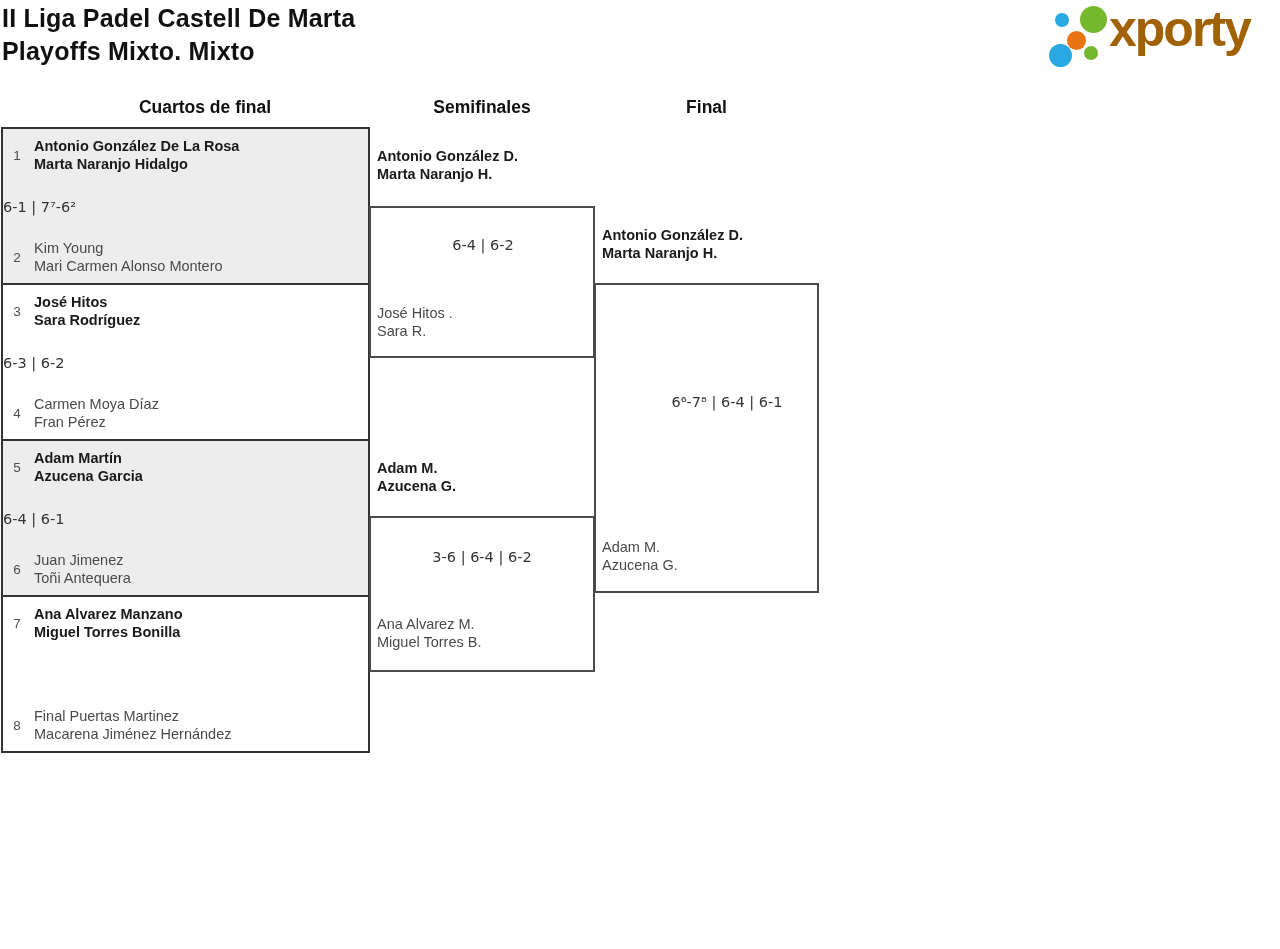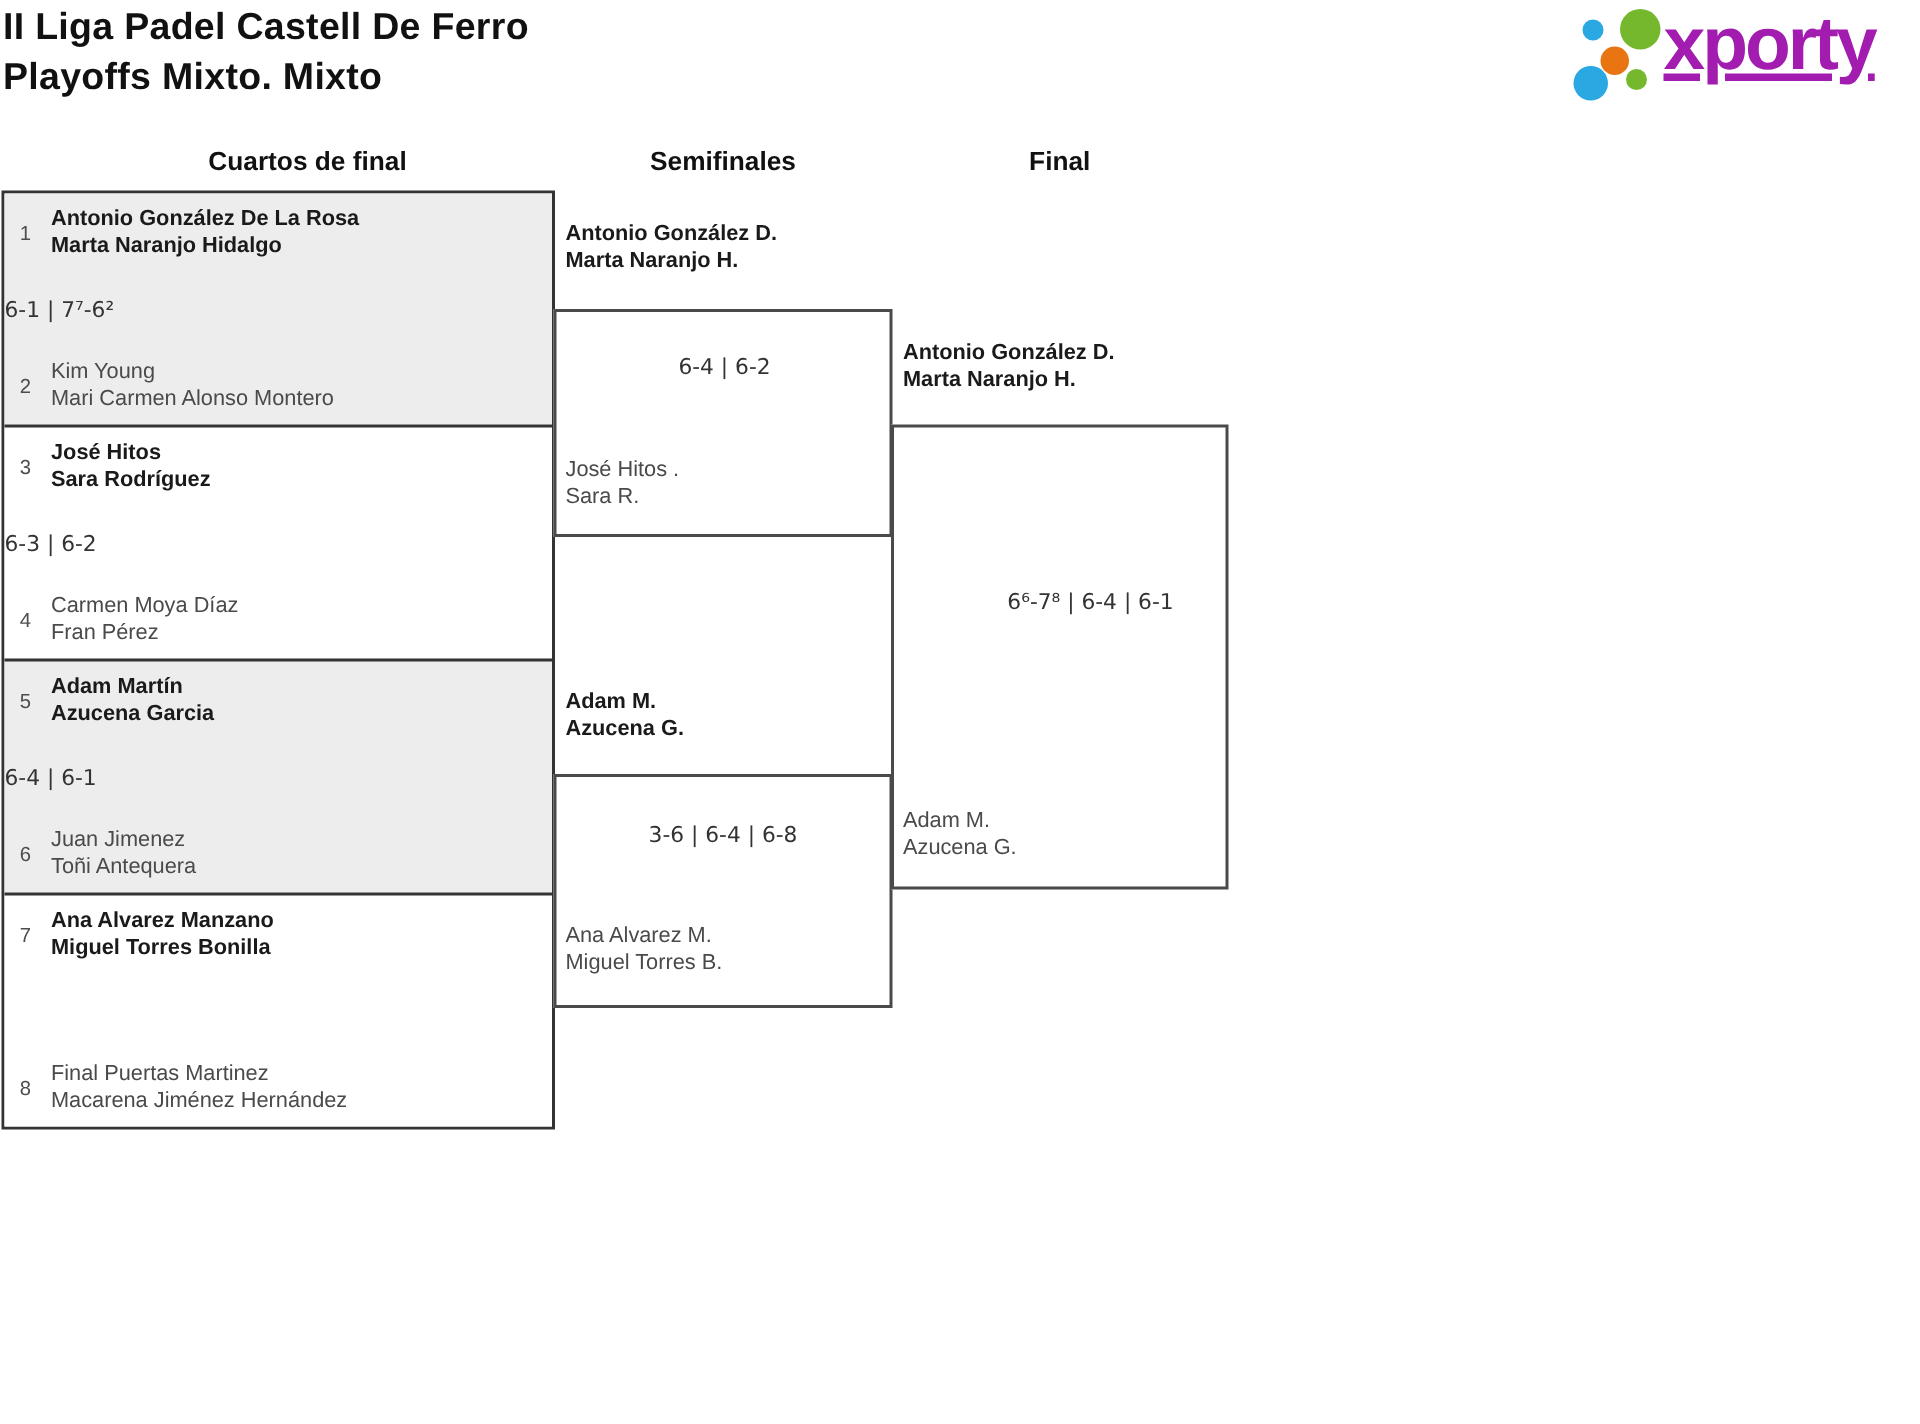--- a/index.html
+++ b/index.html
@@ -135,31 +135,31 @@
   .final-winner { left: 602px; top: 226px; }
   .final-score  { left: 594px; top: 394px; width: 266px; }
   .final-loser  { left: 602px; top: 538px; }
 </style>
 </head>
 <body>
 
 <div class="page">
 
   <div class="title">
-    <div>II Liga Padel Castell De Ferro</div>
+    <div>II Liga Padel Castell De Marta</div>
     <div>Playoffs Mixto. Mixto</div>
   </div>
 
   <div class="logo">
     <span class="dot d-blue-sm" style="background-color: rgb(41, 168, 225);"></span>
     <span class="dot d-green-lg" style="background-color: rgb(118, 184, 45);"></span>
     <span class="dot d-orange" style="background-color: rgb(232, 117, 17);"></span>
     <span class="dot d-blue-lg" style="background-color: rgb(41, 168, 225);"></span>
     <span class="dot d-green-sm" style="background-color: rgb(118, 184, 45);"></span>
-    <span class="wordmark" style="color: #a21caf; text-decoration: underline;">xporty</span>
+    <span class="wordmark" style="color: #a16207;">xporty</span>
   </div>
 
   <div class="round-header rh-qf">Cuartos de final</div>
   <div class="round-header rh-sf">Semifinales</div>
   <div class="round-header rh-f">Final</div>
 
   <div class="qf-column">
 
     <div class="qf" style="background-color: rgb(237, 237, 237);">
       <div class="team team-top">
@@ -243,21 +243,21 @@
   <div class="team-label sf1-loser">
     <span class="l">José Hitos .</span>
     <span class="l">Sara R.</span>
   </div>
 
   <div class="match-box sf2-box"></div>
   <div class="team-label winner-names sf2-winner">
     <span class="l">Adam M.</span>
     <span class="l">Azucena G.</span>
   </div>
-  <div class="score-label sf2-score">3-6 | 6-4 | 6-8</div>
+  <div class="score-label sf2-score">3-6 | 6-4 | 6-2</div>
   <div class="team-label sf2-loser">
     <span class="l">Ana Alvarez M.</span>
     <span class="l">Miguel Torres B.</span>
   </div>
 
   <div class="match-box final-box"></div>
   <div class="team-label winner-names final-winner">
     <span class="l">Antonio González D.</span>
     <span class="l">Marta Naranjo H.</span>
   </div>

